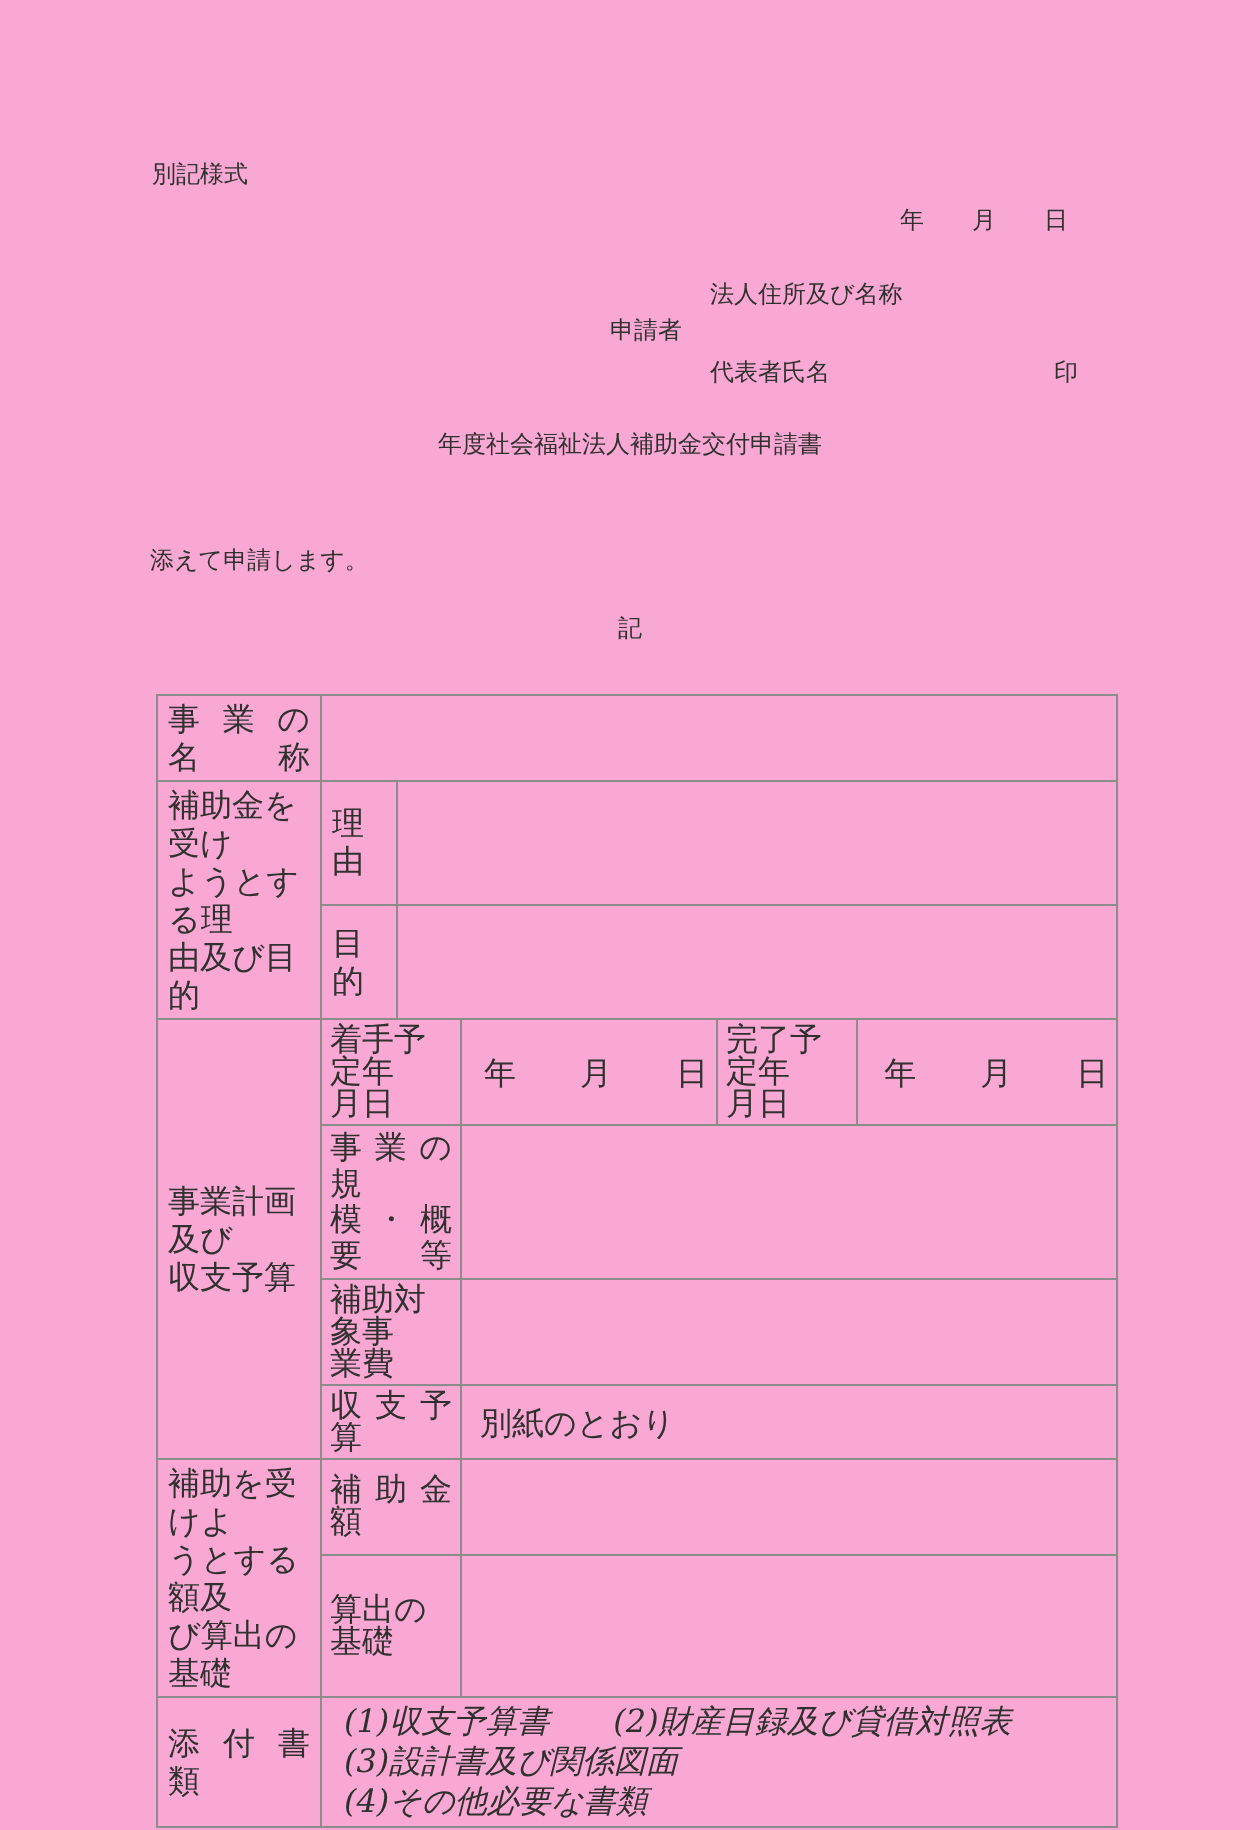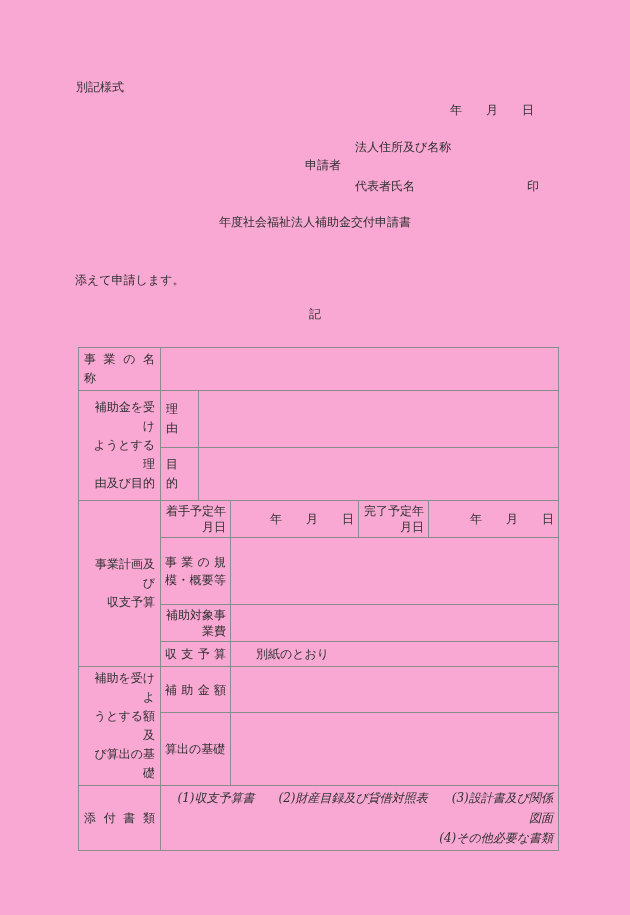--- a/index.html
+++ b/index.html
@@ -20,35 +20,35 @@
     line-height:15px;
     text-align:justify; text-align-last:justify;
     text-indent:57px;
   }
   .para-line2 { position:absolute; left:75px; top:273px; line-height:15px; }
 
   table.form {
     position:absolute; left:78px; top:347px;
     width:480px;
     border-collapse:collapse; table-layout:fixed;
-    font-size:12px; color:#303030;
+    font-size:16px; color:#303030;
     border:1px solid #6e6e6e;
   }
   td {
     border:1px solid #8c8c8c;
     vertical-align:middle;
     padding:2px 5px;
     line-height:19px;
     overflow:hidden;
   }
   .jc { text-align:justify; text-align-last:justify; }
-  .pre { white-space:pre-line;text-align:right; }
+  .pre { white-space:pre-line; }
   .sub { line-height:16px; padding:2px 4px; }
   .date-val { text-align:right; padding-right:4px; white-space:pre; }
-  .val { padding-left:25px; }
+  .val { padding-left:9px; }
   .attach { padding-left:11px; line-height:20px;font-style:italic; }
 </style>
 </head>
 <body>
 
 <div class="page">
 
   <div class="t" style="left:76px; top:80px;">別記様式</div>
 
   <div class="t" style="left:450px; top:103px;">年　　月　　日</div>

